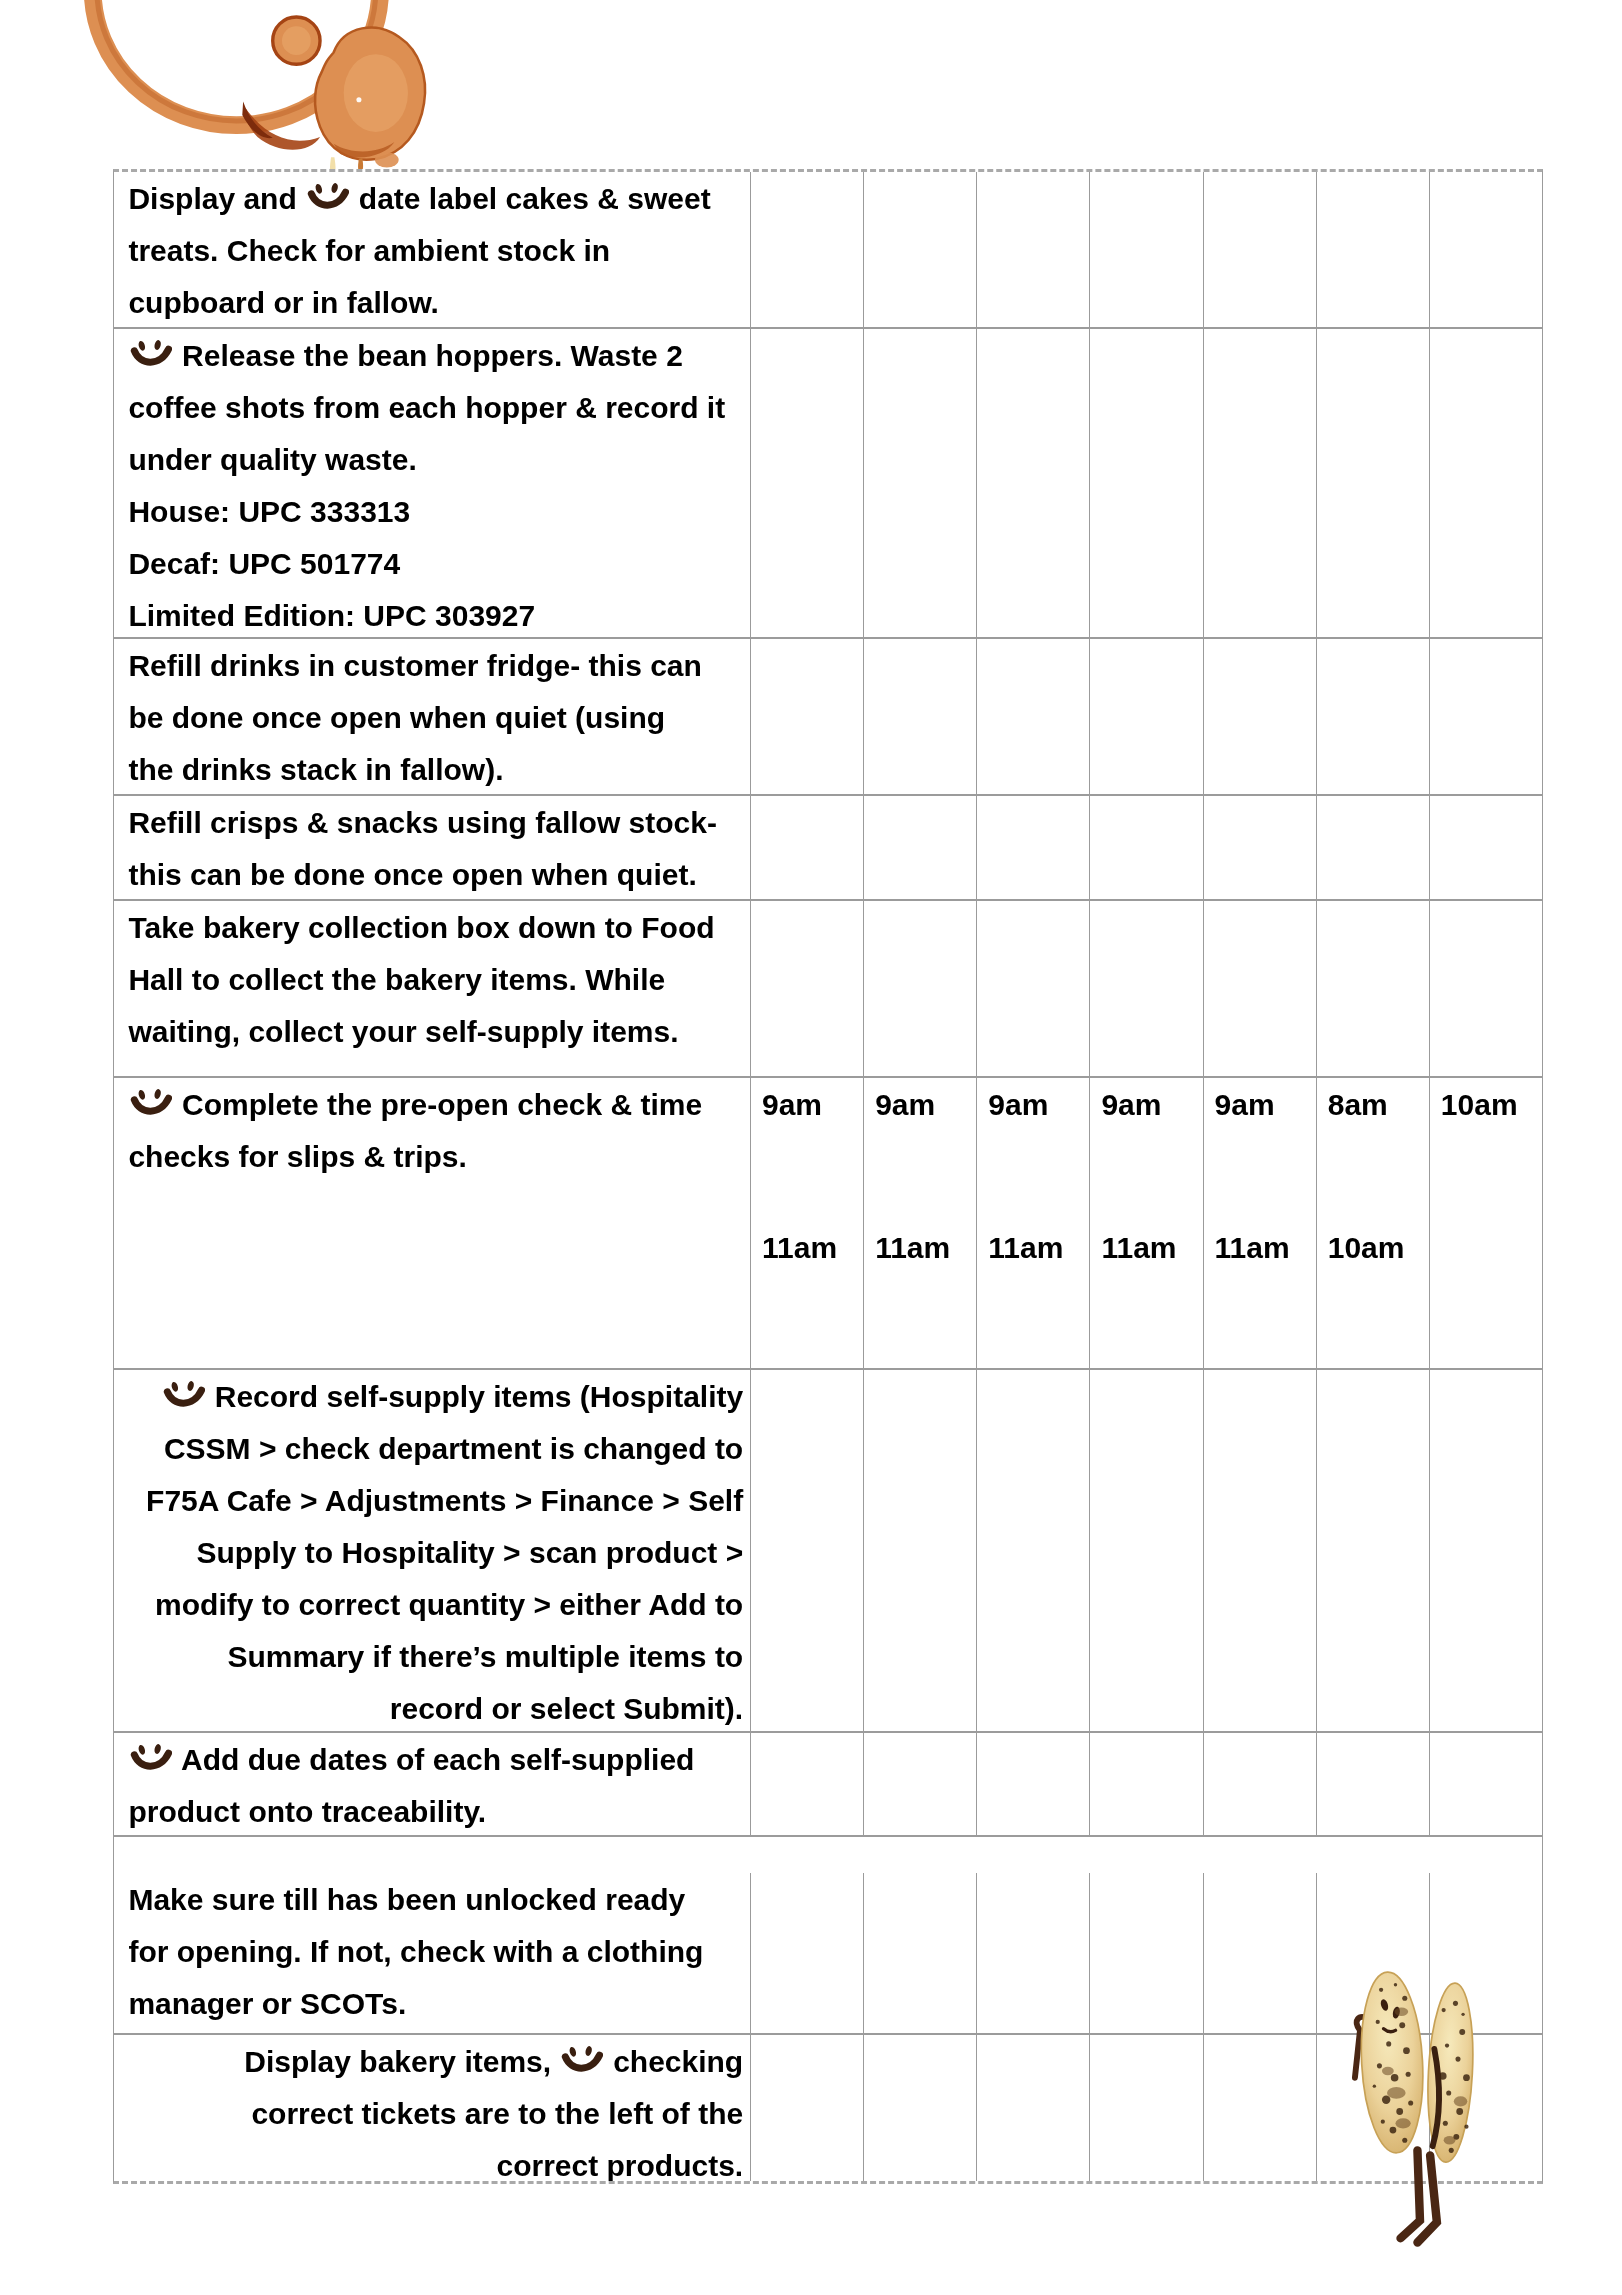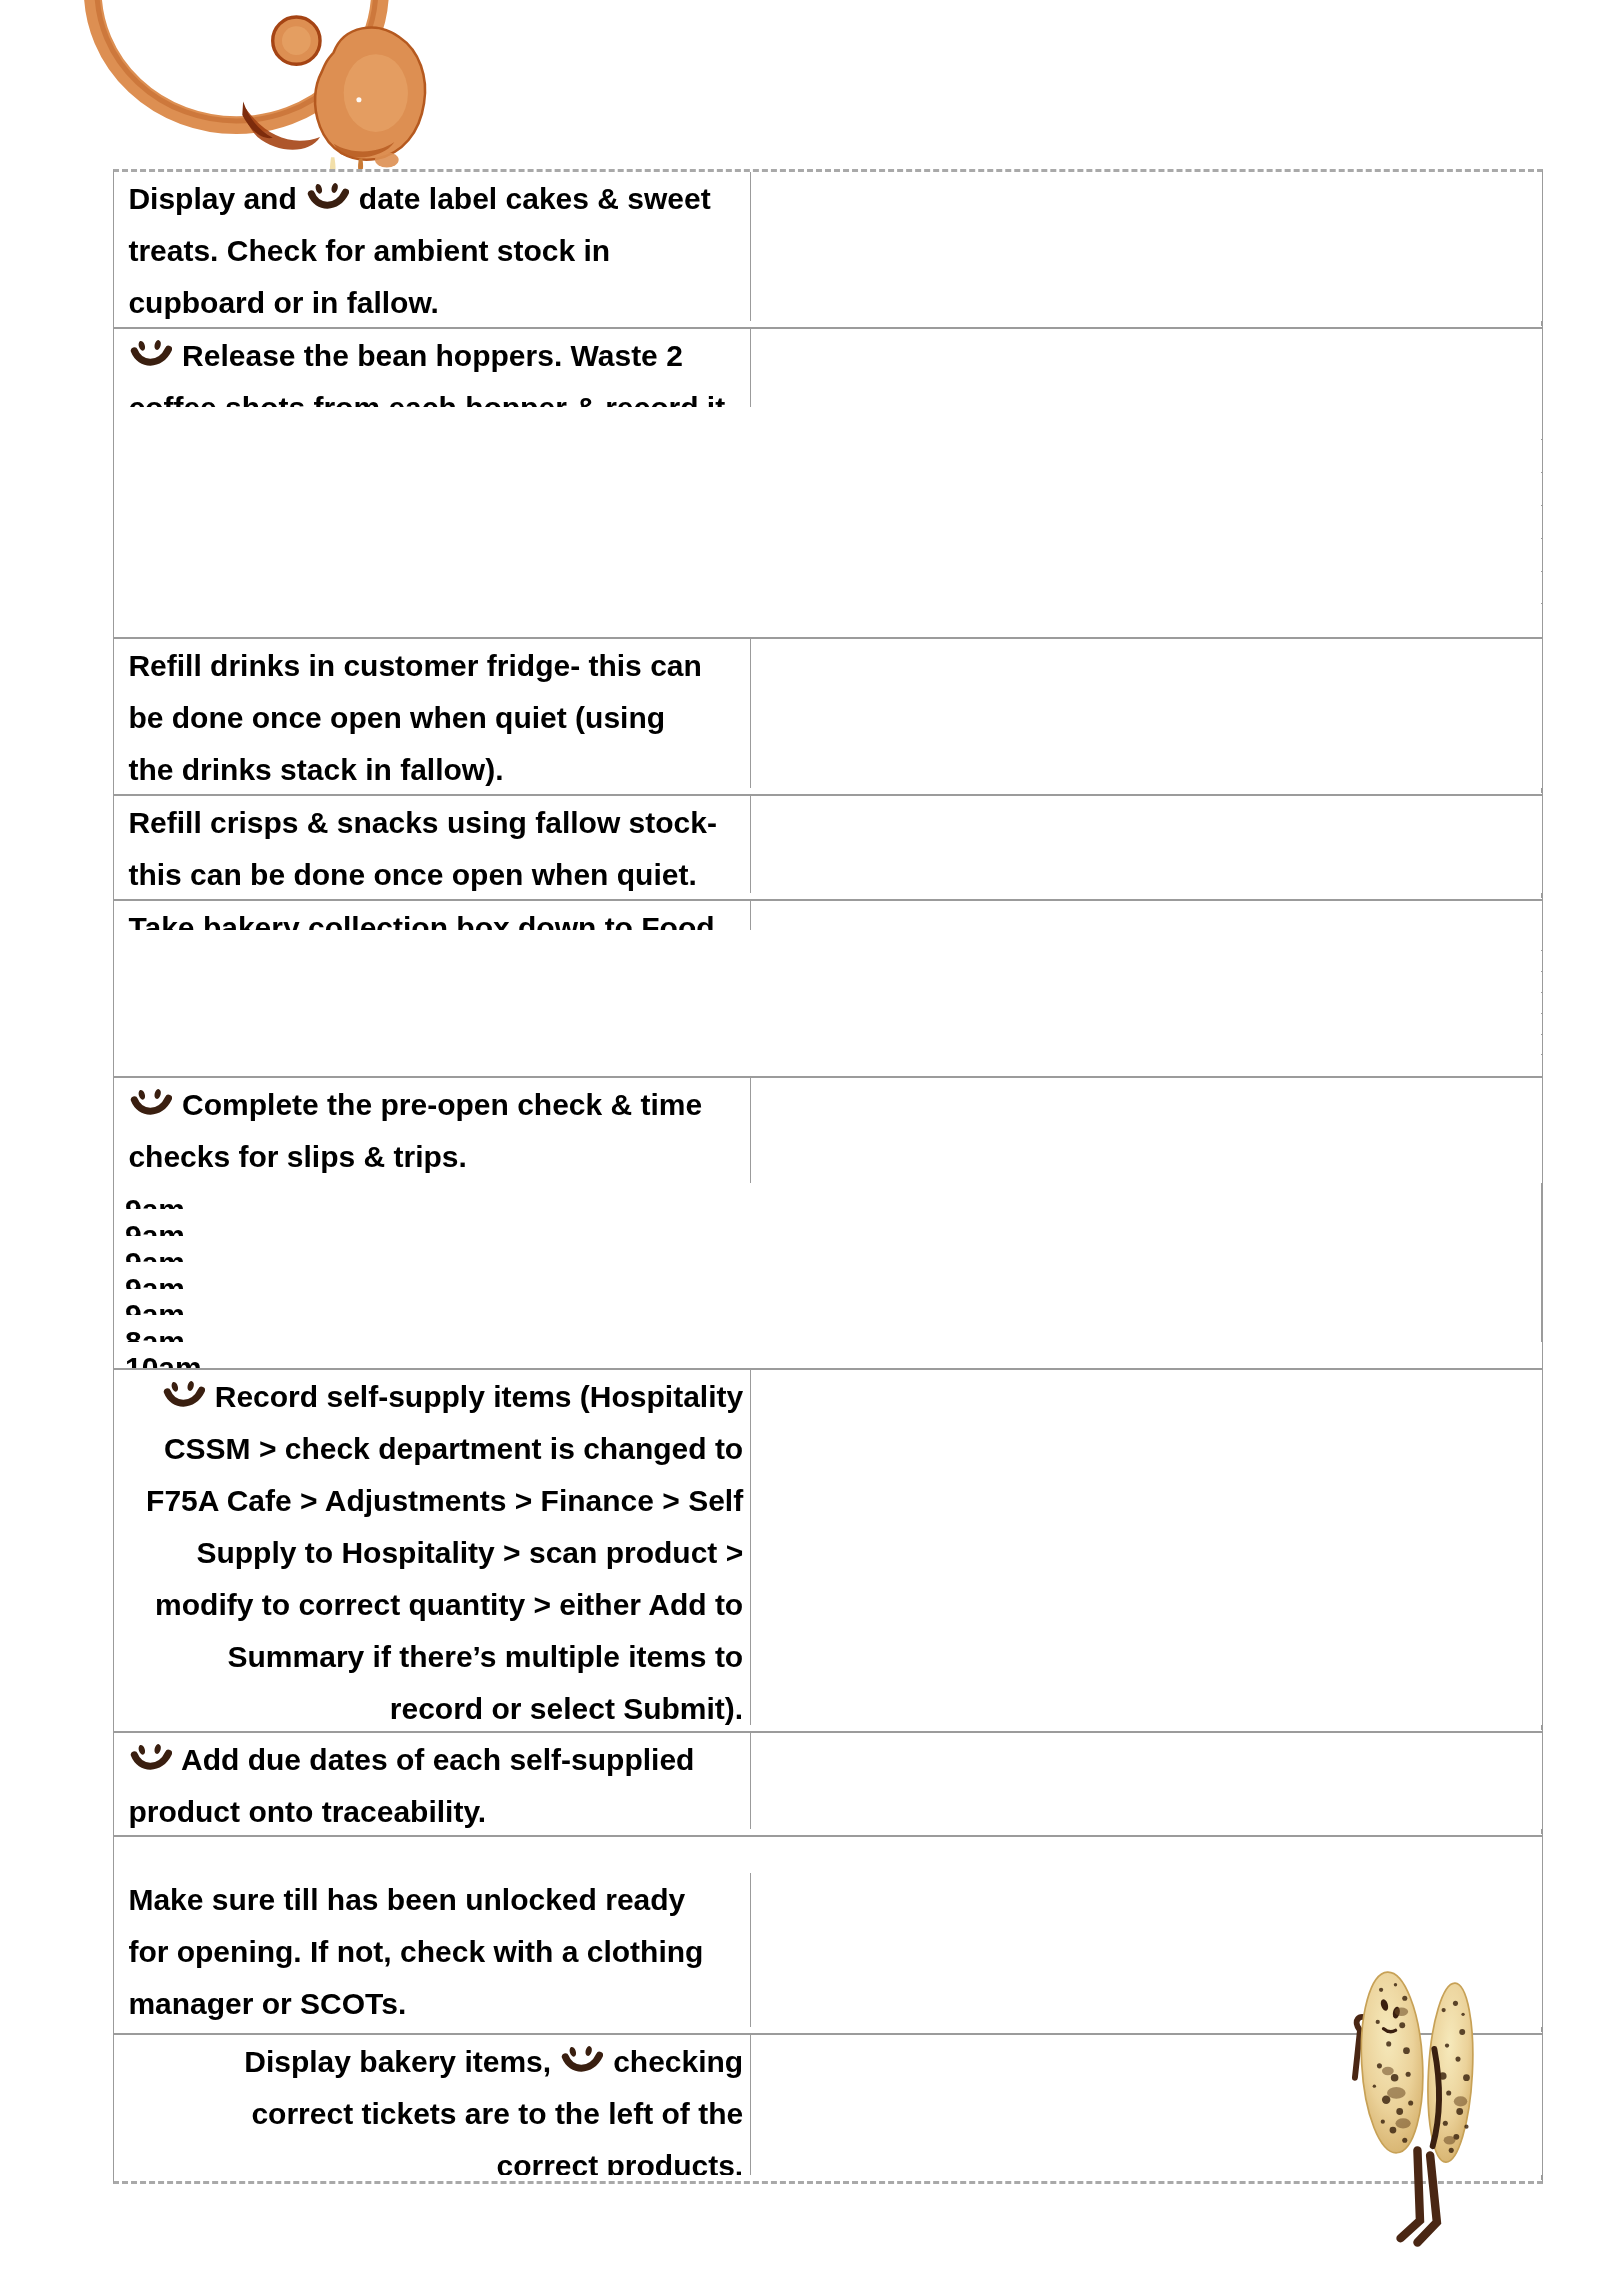--- a/index.html
+++ b/index.html
@@ -21,21 +21,20 @@
     border-right:1.7px solid #9b9b9b;
     border-top:3.4px dashed #a9a9a9;
     border-bottom:3.4px dashed #a9a9a9;
     background:#fff;
     z-index:1;
   }
   .trow{
     display:flex;
     box-sizing:border-box;
     border-bottom:2.5px solid #9b9b9b;
-    flex-direction:column;
   }
   .trow:last-child{border-bottom:none;}
   .cell{
     box-sizing:border-box;
     font-weight:700;
     font-size:30px;
     line-height:52px;
     overflow:hidden;
   }
   .cell.task{
@@ -121,21 +120,21 @@
 Decaf: UPC 501774
 Limited Edition: UPC 303927</div>
         <div class="cell day"></div>
         <div class="cell day"></div>
         <div class="cell day"></div>
         <div class="cell day"></div>
         <div class="cell day"></div>
         <div class="cell day"></div>
         <div class="cell day"></div>
       </div>
-      <div class="trow" style="height: 157px;">
+      <div class="trow" style="height: 157px; justify-content: flex-end;">
         <div class="cell task">Refill drinks in customer fridge- this can
 be done once open when quiet (using
 the drinks stack in fallow).</div>
         <div class="cell day"></div>
         <div class="cell day"></div>
         <div class="cell day"></div>
         <div class="cell day"></div>
         <div class="cell day"></div>
         <div class="cell day"></div>
         <div class="cell day"></div>

